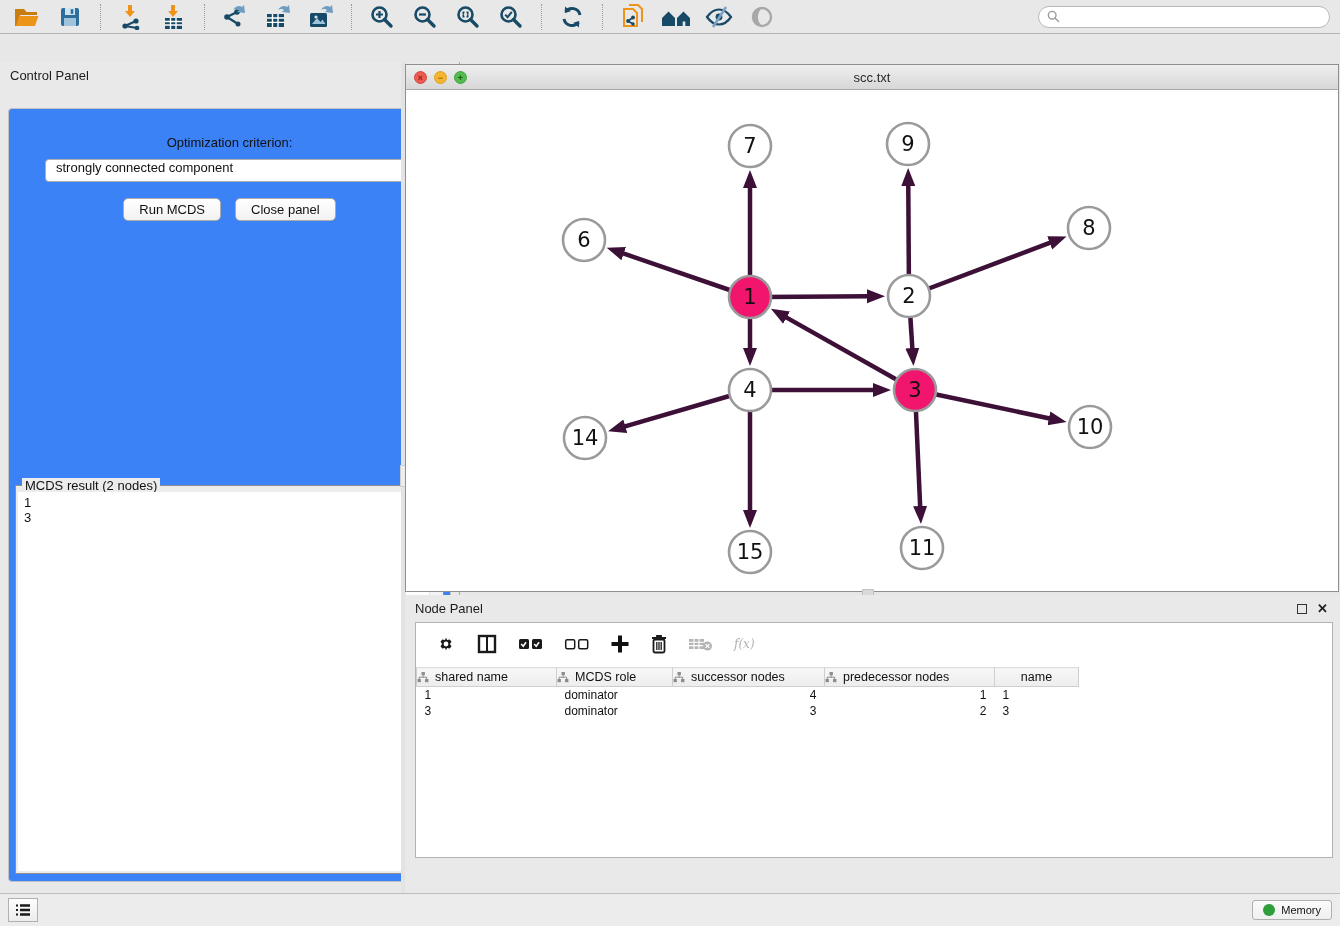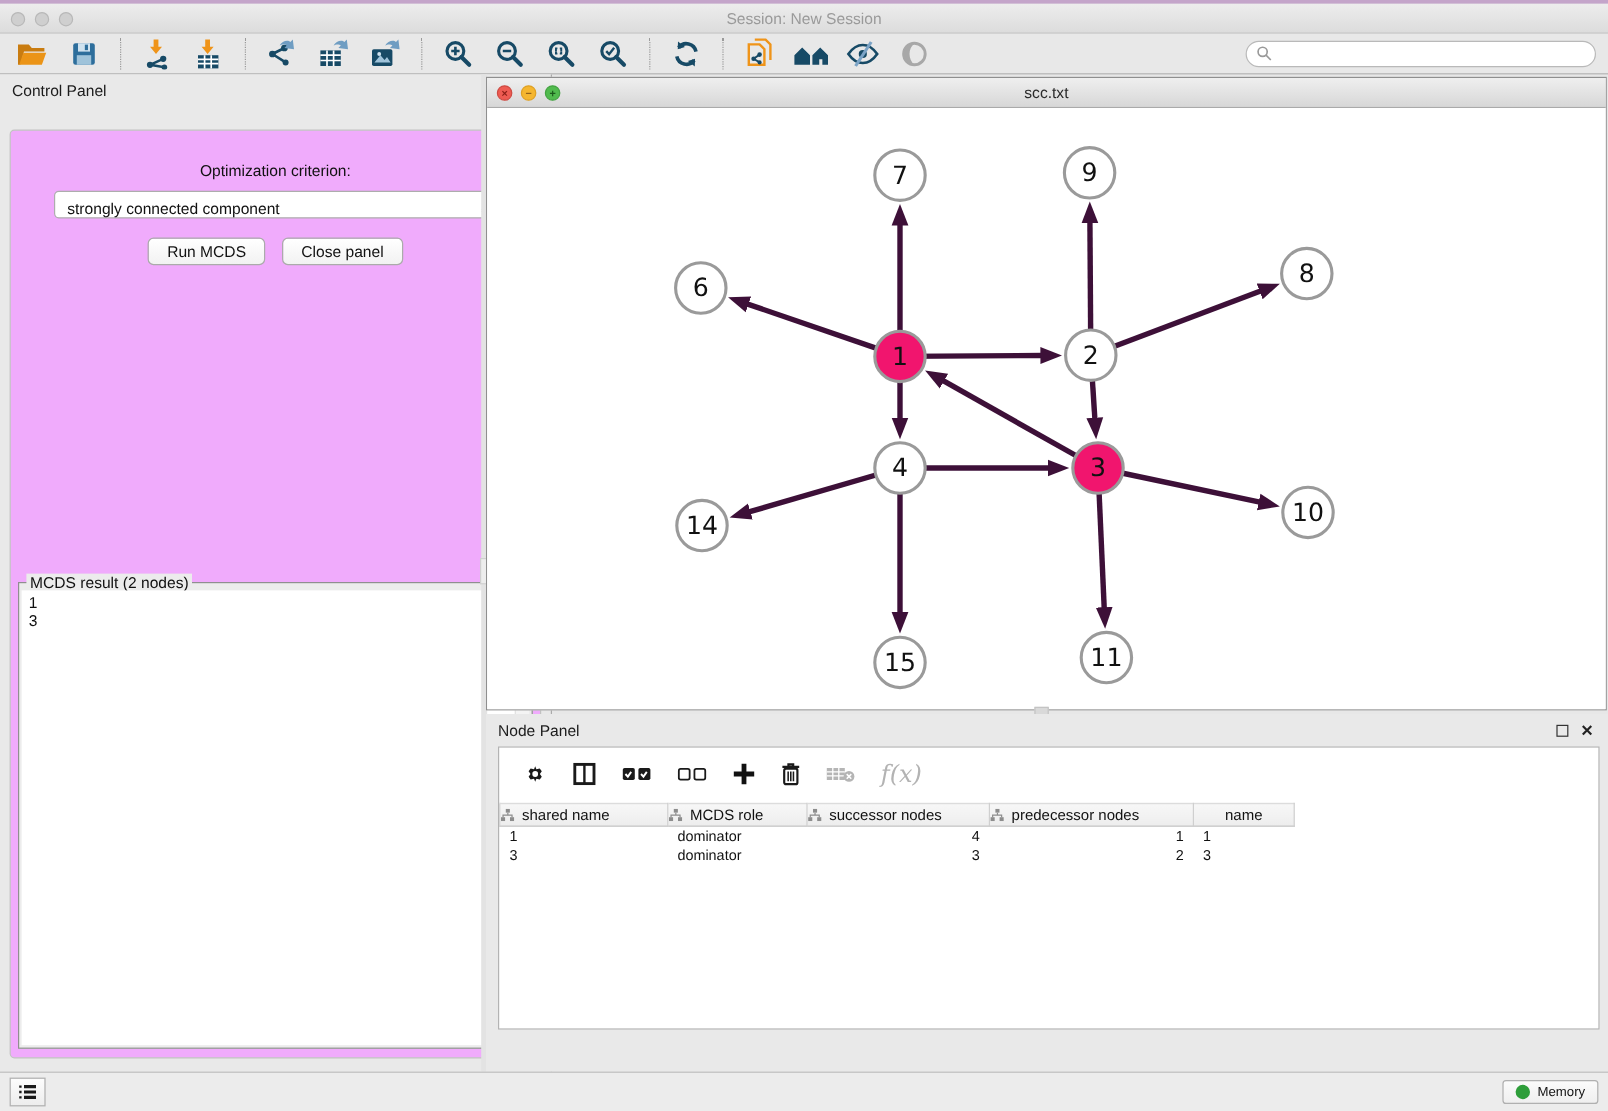--- a/index.html
+++ b/index.html
@@ -27,23 +27,23 @@
   .control-panel { position:absolute; left:0; top:0; width:460px; height:831px; background:#e9e9e9; border-right:1px solid #aaa; }
   .panel-head { display:flex; align-items:center; padding:6px 10px 2px 10px; }
   .panel-head .ph-title { font-size:13px; color:#1c1c1c; flex:1; }
   .ph-float { width:10px; height:10px; border:1.5px solid #333; display:inline-block; margin-right:10px; cursor:pointer; }
   .ph-close { font-size:13px; font-weight:bold; color:#222; cursor:pointer; line-height:10px; }
   .cp-tabs { display:flex; justify-content:center; margin-top:6px; position:relative; z-index:2; }
   .cp-tab { font-size:13px; padding:3px 13px; background:#fff; border:1px solid #a8a8a8; border-left-width:0; cursor:pointer; color:#111; }
   .cp-tab:first-child { border-left-width:1px; border-top-left-radius:4px; border-bottom-left-radius:4px; }
   .cp-tab:last-child { border-top-right-radius:4px; border-bottom-right-radius:4px; }
   .cp-tab.active { background:linear-gradient(#dedede,#d4d4d4); color:#b4b4b4; text-shadow:0 1px 0 #fff; }
-  .cp-content { position:absolute; left:8px; right:8px; top:46px; bottom:11px; background:#f0abfc; border:1px solid #c2c2c2; border-radius:4px; }
+  .cp-content { position:absolute; left:8px; right:8px; top:46px; bottom:11px; background:#3b82f6; border:1px solid #c2c2c2; border-radius:4px; }
   .opt-label { text-align:center; font-size:13px; color:#111; margin-top:26px; }
-  .dropdown { margin:9px 36px 0 36px; height:23px; background:#fff; border:1px solid #adadad; border-radius:4px; display:flex; align-items:flex-end; padding:0 6px 0 10px; font-size:13px; color:#111; cursor:pointer;gap:13px; }
+  .dropdown { margin:9px 36px 0 36px; height:23px; background:#fff; border:1px solid #adadad; border-radius:4px; display:flex; align-items:flex-start; padding:0 6px 0 10px; font-size:13px; color:#111; cursor:pointer;gap:13px; }
   .dropdown .dd-label { flex:1; }
   .dd-stepper { display:flex; flex-direction:column; line-height:5px; font-size:7px; color:#333; }
   .btn-row { display:flex; justify-content:center; gap:14px; margin-top:16px; }
   .push-btn { background:linear-gradient(#ffffff,#f2f2f2); border:1px solid #ababab; border-radius:5px; font-size:13px; color:#111; padding:3px 15px; cursor:pointer; }
   .result-group { position:absolute; left:6px; right:6px; top:376px; bottom:7px; border:1px solid #8f8f8f; background:#ececec; }
   .result-title { position:absolute; top:-8px; left:6px; background:#ececec; padding:0 3px; font-size:13px; color:#111; }
   .result-area { position:absolute; left:2px; right:14px; top:6px; bottom:2px; background:#fff; font-size:13px; color:#111; padding:3px 0 0 6px; white-space:pre; overflow:hidden; }
   .result-scroll { position:absolute; top:6px; right:2px; bottom:2px; width:12px; background:#f4f4f4; border-left:1px solid #e2e2e2; }
 
   
@@ -61,21 +61,21 @@
   .nt-zoom  { background:#51bb4e; border:1px solid #43a341; color:#1c5c1c;}
   .net-title { font-size:13px; color:#2a2a2a; }
   .net-canvas { position:relative; width:932px; height:501px; background:#fff; }
 
   
   .table-panel { position:absolute; left:405px; top:533px; width:935px; height:298px; background:#e9e9e9; }
   .tp-inner { position:absolute; left:10px; right:7px; top:27px; height:236px; background:#fff; border:1px solid #b3b3b3; }
   .tp-toolbar { display:flex; align-items:center; gap:20px; padding:10px 6px 8px 20px; }
   .tp-tool { cursor:pointer; display:flex; align-items:center; justify-content:center; }
   .tp-tool.disabled { cursor:default; }
-  .fx-glyph { font-family:"DejaVu Serif", serif; font-style:italic; font-size:20px; color:#b3b3b3; }
+  .fx-glyph { font-family:"DejaVu Serif", serif; font-style:italic; font-size:12px; color:#b3b3b3; }
   table.node-table { border-collapse:collapse; margin-top:4px; font-size:12px; }
   table.node-table th { background:linear-gradient(#f7f7f7,#ededed); border:1px solid #cfcfcf; border-top:1px solid #dcdcdc; font-weight:normal; font-size:12.5px; color:#111; padding:2px 0; height:19px; white-space:nowrap; }
   table.node-table th .th-inner { display:flex; align-items:center; gap:6px; justify-content:flex-start; }
   table.node-table th.center .th-inner { justify-content:center; }
   table.node-table td { padding:1px 8px; color:#111; height:16px; }
   td.ralign { text-align:right; }
   .tp-tabs { position:absolute; left:0; right:0; top:271px; display:flex; justify-content:center; }
   .tp-tab { font-size:13px; padding:3px 14px; background:#fff; border:1px solid #b3b3b3; border-left-width:0; cursor:pointer; color:#111; }
   .tp-tab:first-child { border-left-width:1px; border-top-left-radius:5px; border-bottom-left-radius:5px; }
   .tp-tab:last-child { border-top-right-radius:5px; border-bottom-right-radius:5px; }
@@ -86,28 +86,20 @@
   .sb-left-btn { width:30px; height:24px; background:linear-gradient(#fdfdfd,#ededed); border:1px solid #b0b0b0; display:flex; align-items:center; justify-content:center; cursor:pointer; }
   .sb-spacer { flex:1; }
   .memory-btn { display:flex; align-items:center; gap:6px; background:linear-gradient(#fbfbfb,#efefef); border:1px solid #b0b0b0; border-radius:3px; padding:3px 10px; font-size:11px; color:#111; cursor:pointer; }
   .mem-dot { width:12px; height:12px; border-radius:50%; background:#2e9e3a; }
 </style>
 </head>
 <body>
 
 <div id="window">
 
-  <div class="titlebar">
-    <div class="tl-lights">
-      <span class="tl-light"></span>
-      <span class="tl-light"></span>
-      <span class="tl-light"></span>
-    </div>
-    <span class="titlebar-title">Session: New Session</span>
-  </div>
 
   <div class="toolbar">
     <span class="tb-btn">
       <svg width="28" height="24" viewBox="0 0 28 24">
           <path d="M2 4h9l2.5 3H24v3H7L4 21H2z" fill="#c97c10"></path>
           <path d="M6.5 11h19l-3.6 10H3z" fill="#eb9417"></path>
         </svg>
     </span>
     <span class="tb-btn">
       <svg width="24" height="24" viewBox="0 0 24 24">

